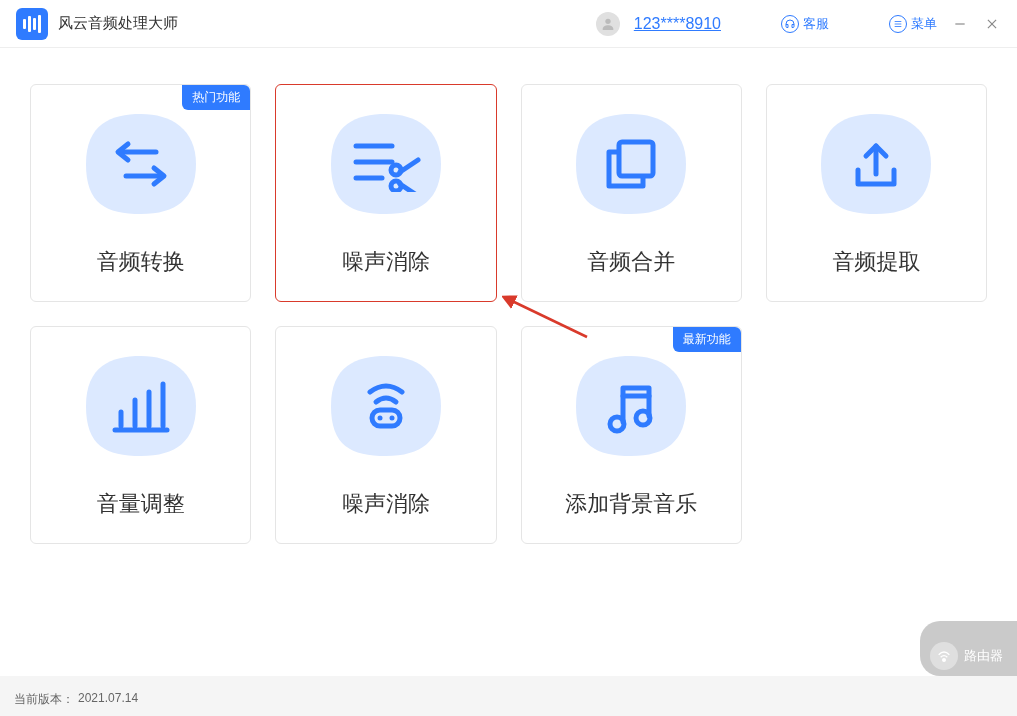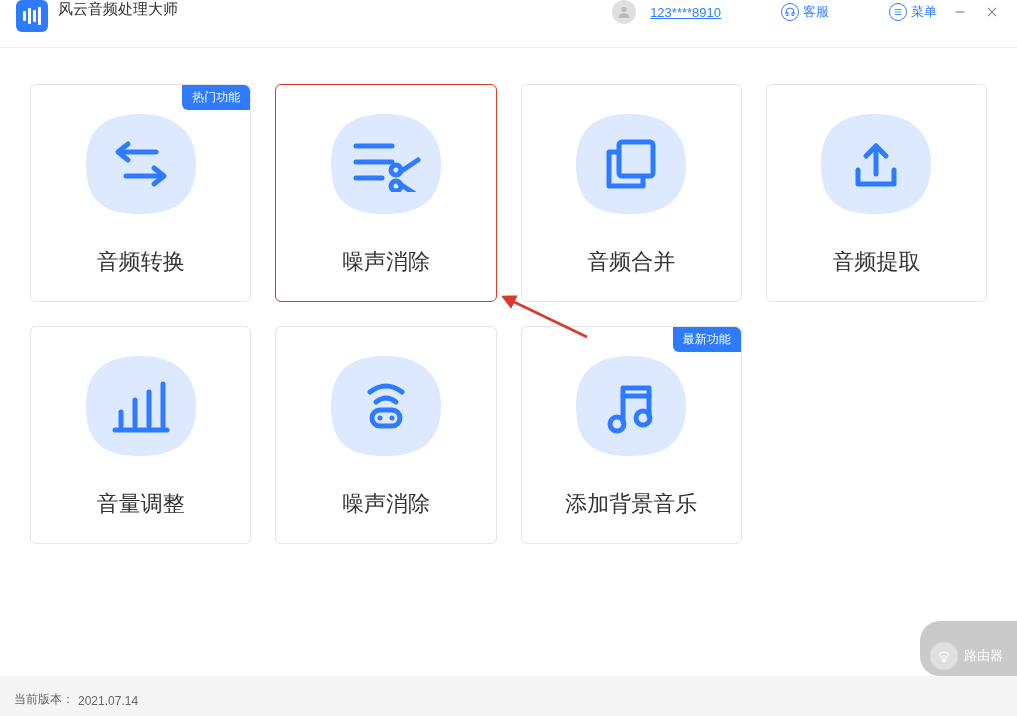--- a/index.html
+++ b/index.html
@@ -7,21 +7,21 @@
   width: 1017px;
   height: 716px;
   font-family: "Microsoft YaHei", Arial, sans-serif;
   background: #fff;
   overflow: hidden;
   position: relative;
 }
 .titlebar {
   height: 48px;
   display: flex;
-  align-items: flex-start;
+  align-items: center;
   padding: 0 16px;
   border-bottom: 1px solid #eee;
 }
 .app-logo {
   width: 32px; height: 32px;
   background: #2f7bff;
   border-radius: 6px;
   display: flex; align-items: center; justify-content: center;
   margin-right: 10px;
 }
@@ -32,21 +32,21 @@
   width: 3px; background: #fff; border-radius: 1px;
 }
 .app-title { font-size: 15px; color: #333; font-weight: 500; }
 .titlebar-spacer { flex: 1; }
 .titlebar-right { display: flex; align-items: center; gap: 14px; }
 .avatar {
   width: 24px; height: 24px; border-radius: 50%;
   background: #e0e0e0;
   display: flex; align-items: center; justify-content: center;
 }
-.username { color: #2f7bff; font-size: 13px; text-decoration: underline; cursor: pointer; }
+.username { color: #2f7bff; font-size: 16px; text-decoration: underline; cursor: pointer; }
 .header-link { display: flex; align-items: center; gap: 4px; color: #2f7bff; font-size: 13px; cursor: pointer; margin-left: 46px; }
 .header-icon {
   width: 18px; height: 18px;
   border: 1.5px solid #2f7bff; border-radius: 50%;
   display: flex; align-items: center; justify-content: center;
   font-size: 10px; color: #2f7bff;
 }
 .win-btn { width: 18px; height: 18px; display: flex; align-items: center; justify-content: center; color: #888; cursor: pointer; font-size: 18px; }
 
 .main {
@@ -96,21 +96,21 @@
   position: absolute;
   bottom: 0; left: 0; right: 0;
   height: 40px;
   background: #f5f5f5;
   display: flex;
   align-items: center;
   padding: 0 14px;
   font-size: 12px;
   color: #666;
 }
-.footer-left { display: flex; align-items: flex-end; gap: 4px; margin-top: 6px; }
+.footer-left { display: flex; align-items: flex-start; gap: 4px; margin-top: 6px; }
 .footer-spacer { flex: 1; }
 .footer-right { display: flex; align-items: center; gap: 6px; }
 .footer-app-icon {
   width: 18px; height: 18px; background: #2f7bff; border-radius: 3px;
   display: flex; align-items: center; justify-content: center;
 }
 
 .watermark {
   position: absolute;
   right: 0; bottom: 40px;

